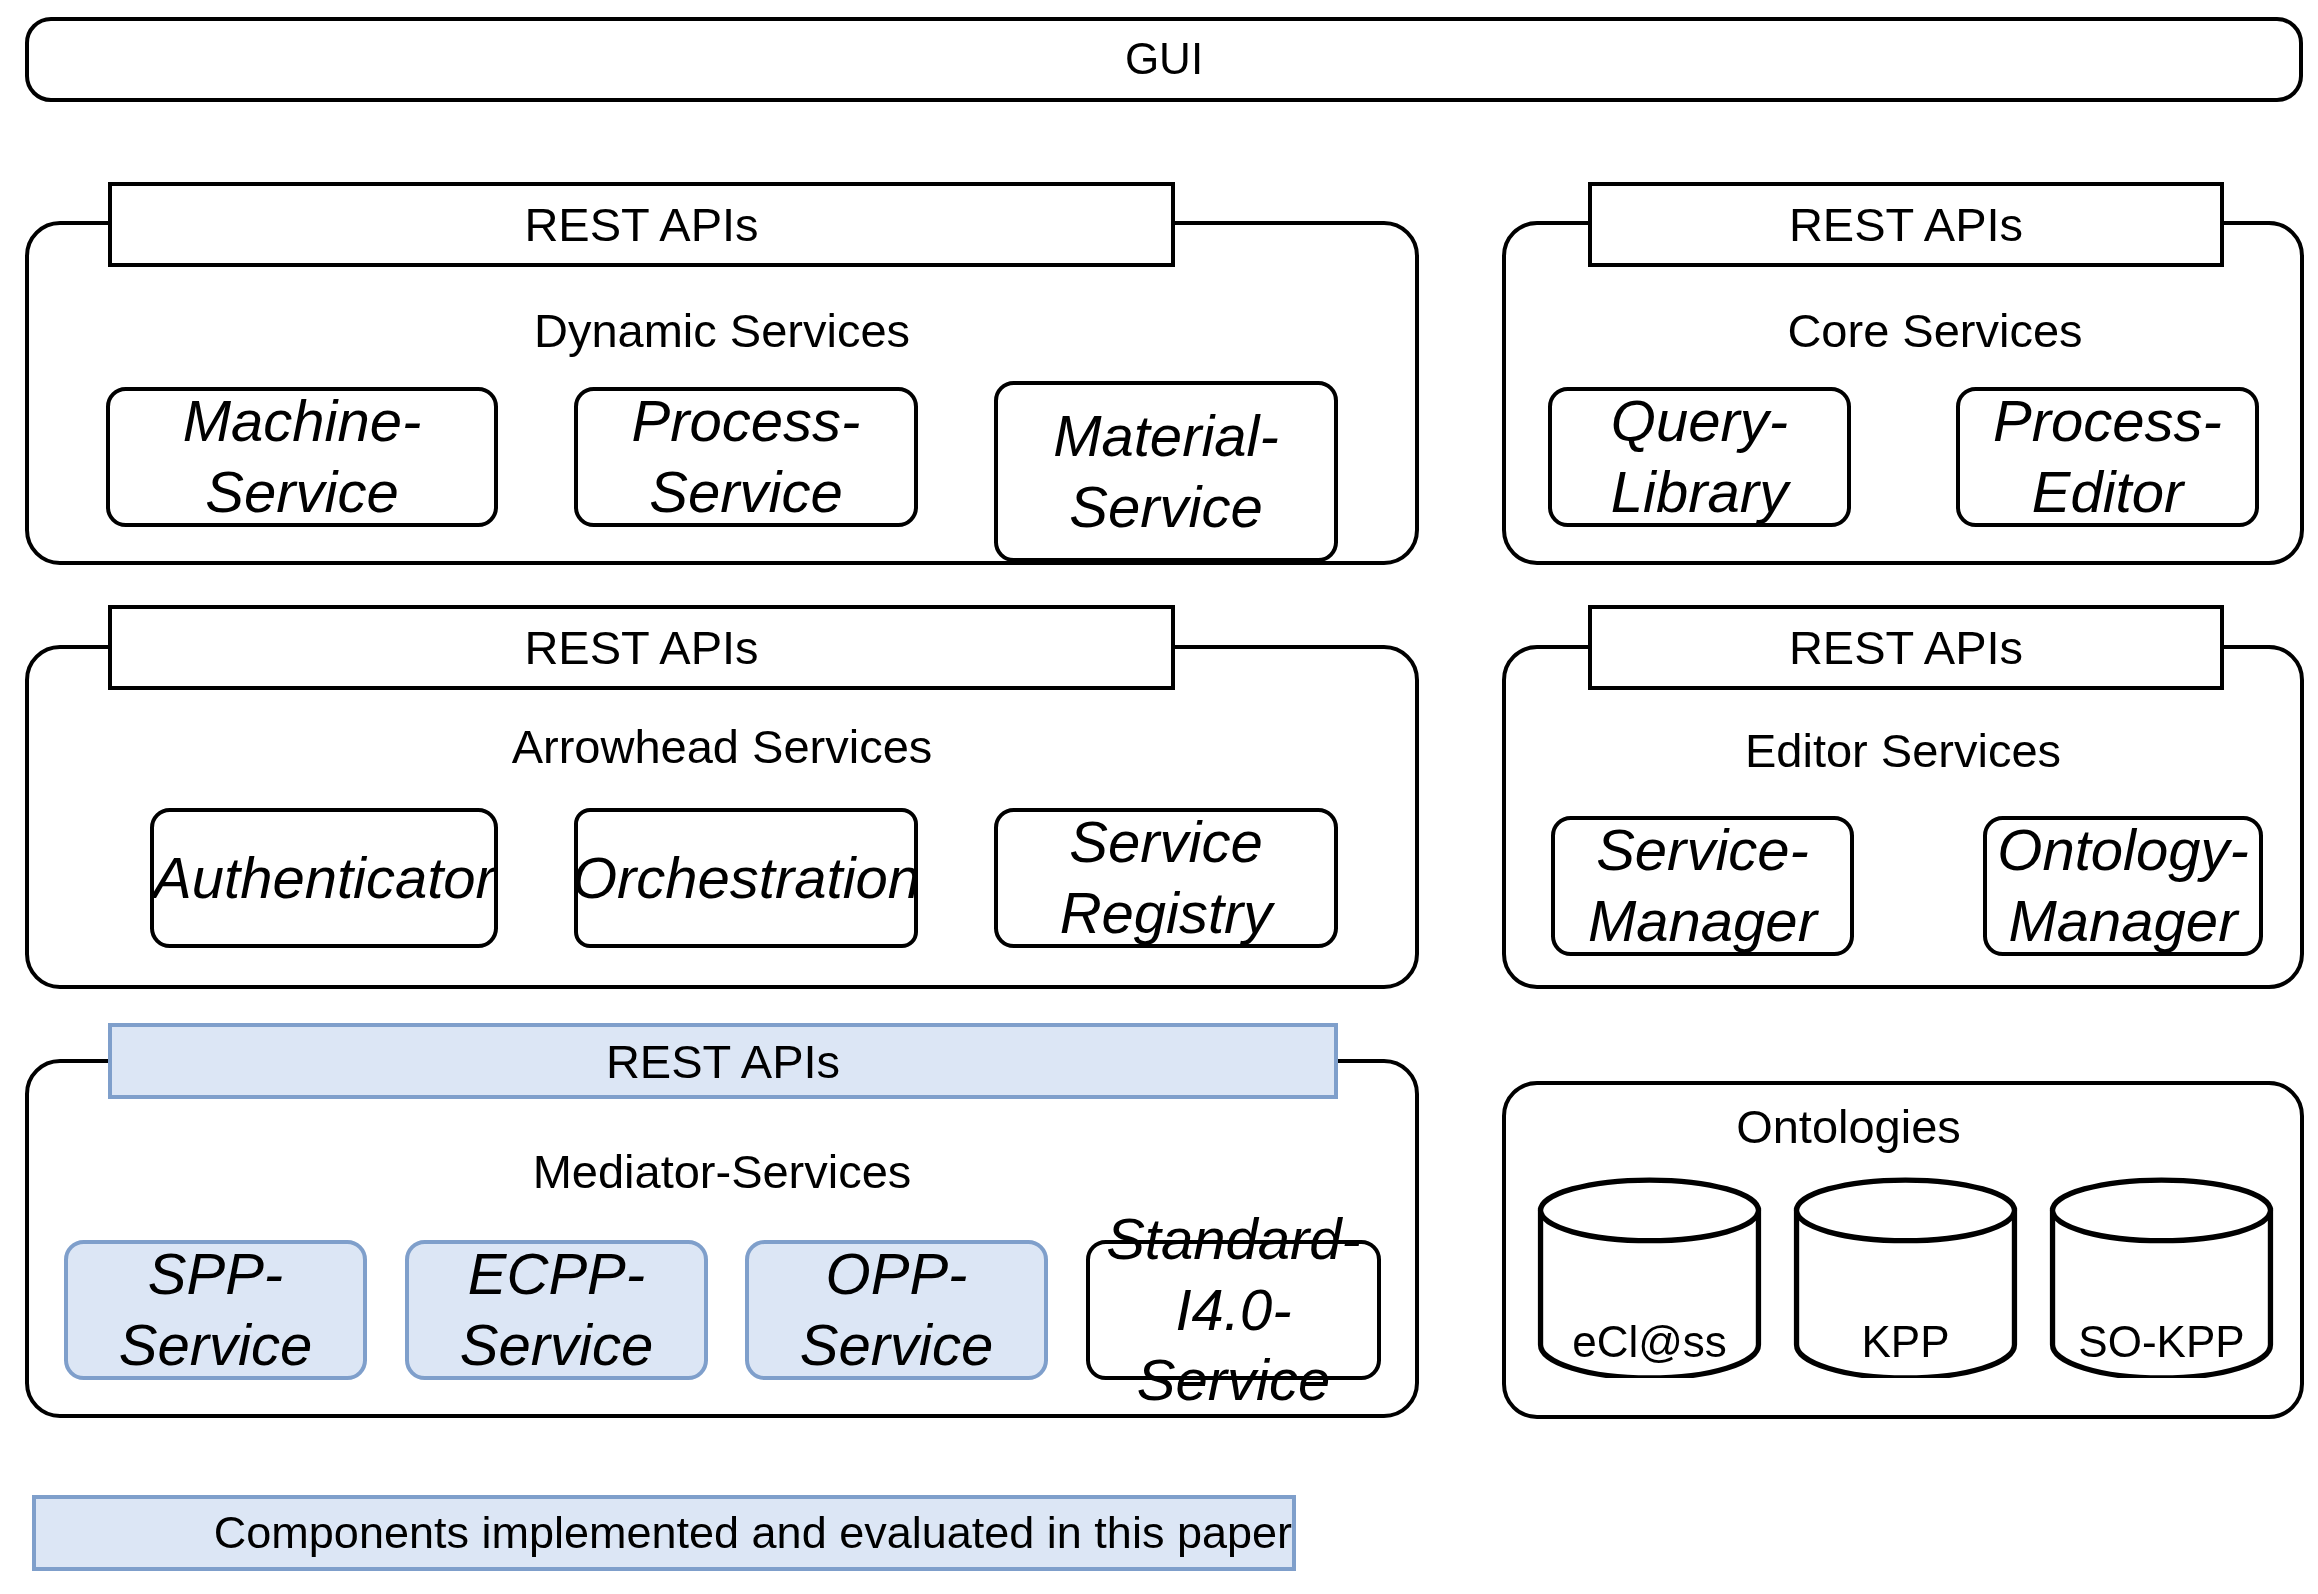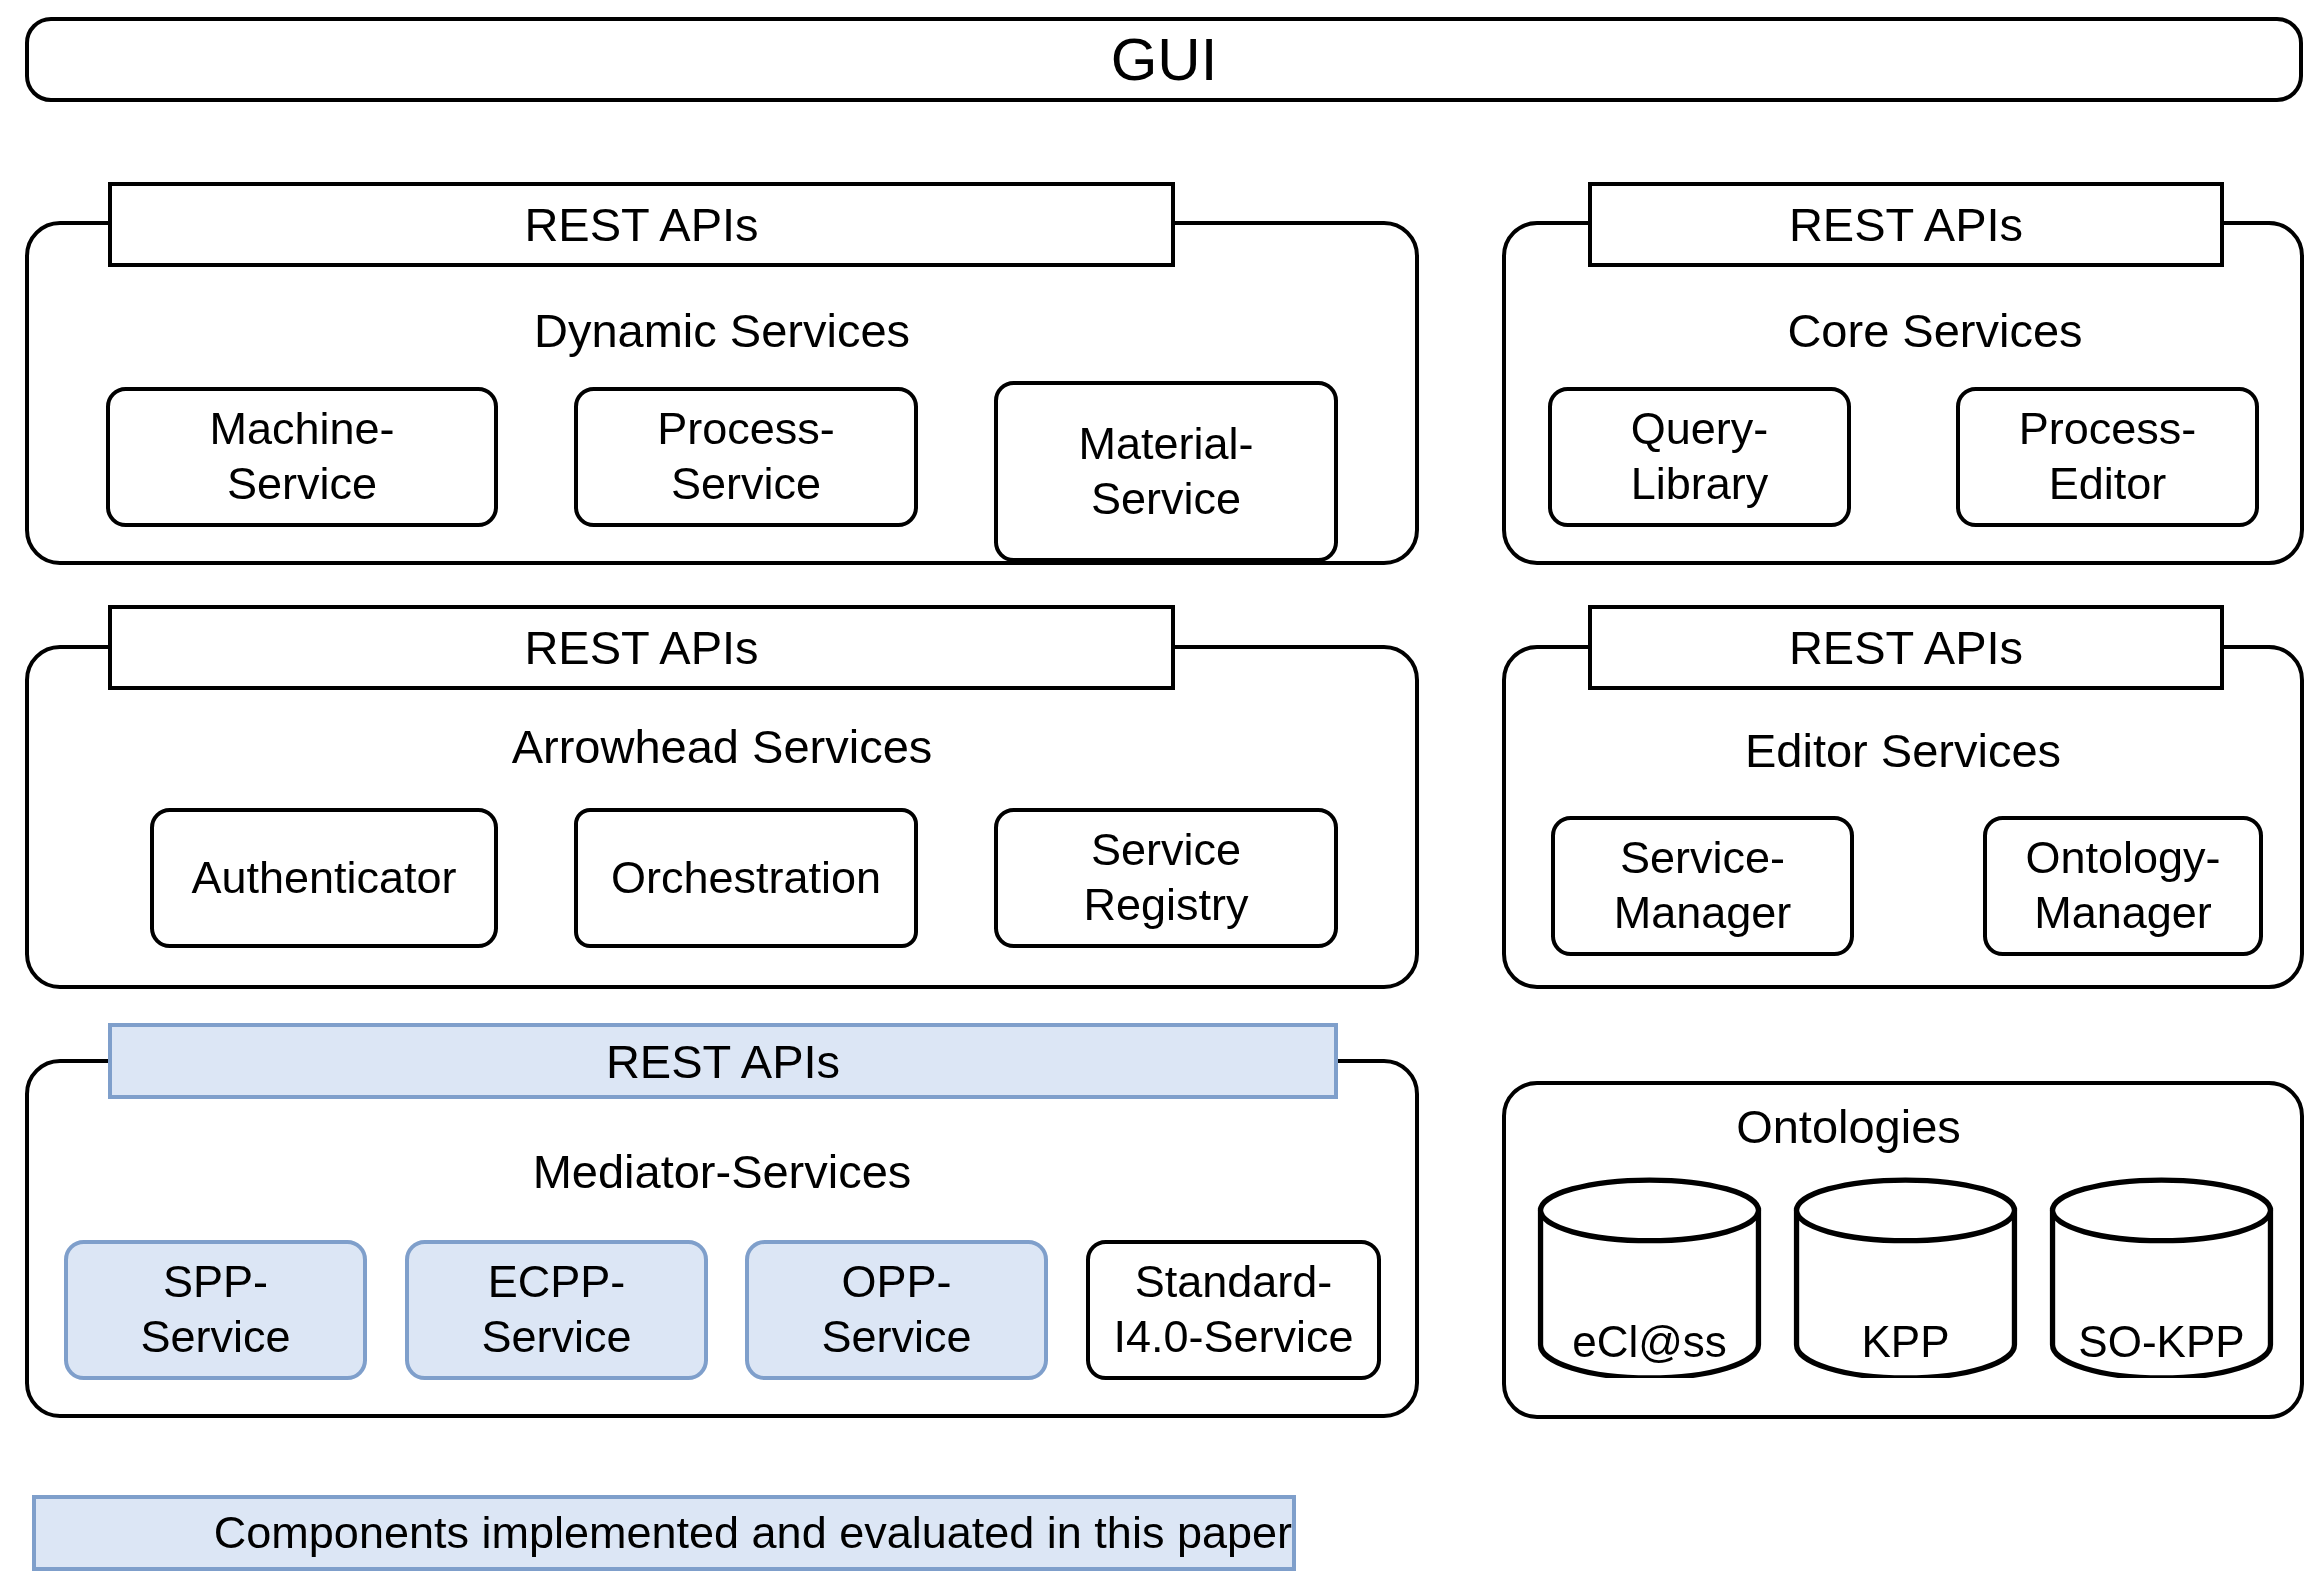--- a/index.html
+++ b/index.html
@@ -62,40 +62,41 @@
     position: absolute;
     box-sizing: border-box;
     background: #ffffff;
     border: 4.5px solid #000000;
     border-radius: 19.7px;
     z-index: 2;
     display: flex;
     align-items: center;
     justify-content: center;
     text-align: center;
-    font-size: 45px;
+    font-size: 58px;
     line-height: 1.22;
     padding: 3px 18px;
+    font-style: italic;
   }
   .chip.highlight {
     background: #dce6f5;
     border-color: #7f9fcb;
   }
 
   
   .gui-bar {
     position: absolute;
     box-sizing: border-box;
     background: #ffffff;
     border: 4.5px solid #000000;
     border-radius: 26px;
     display: flex;
     align-items: center;
     justify-content: center;
-    font-size: 60px;
+    font-size: 44px;
   }
 
   
   .legend {
     position: absolute;
     box-sizing: border-box;
     background: #dce6f5;
     border: 4.5px solid #7f9fcb;
     border-radius: 0;
     display: flex;

